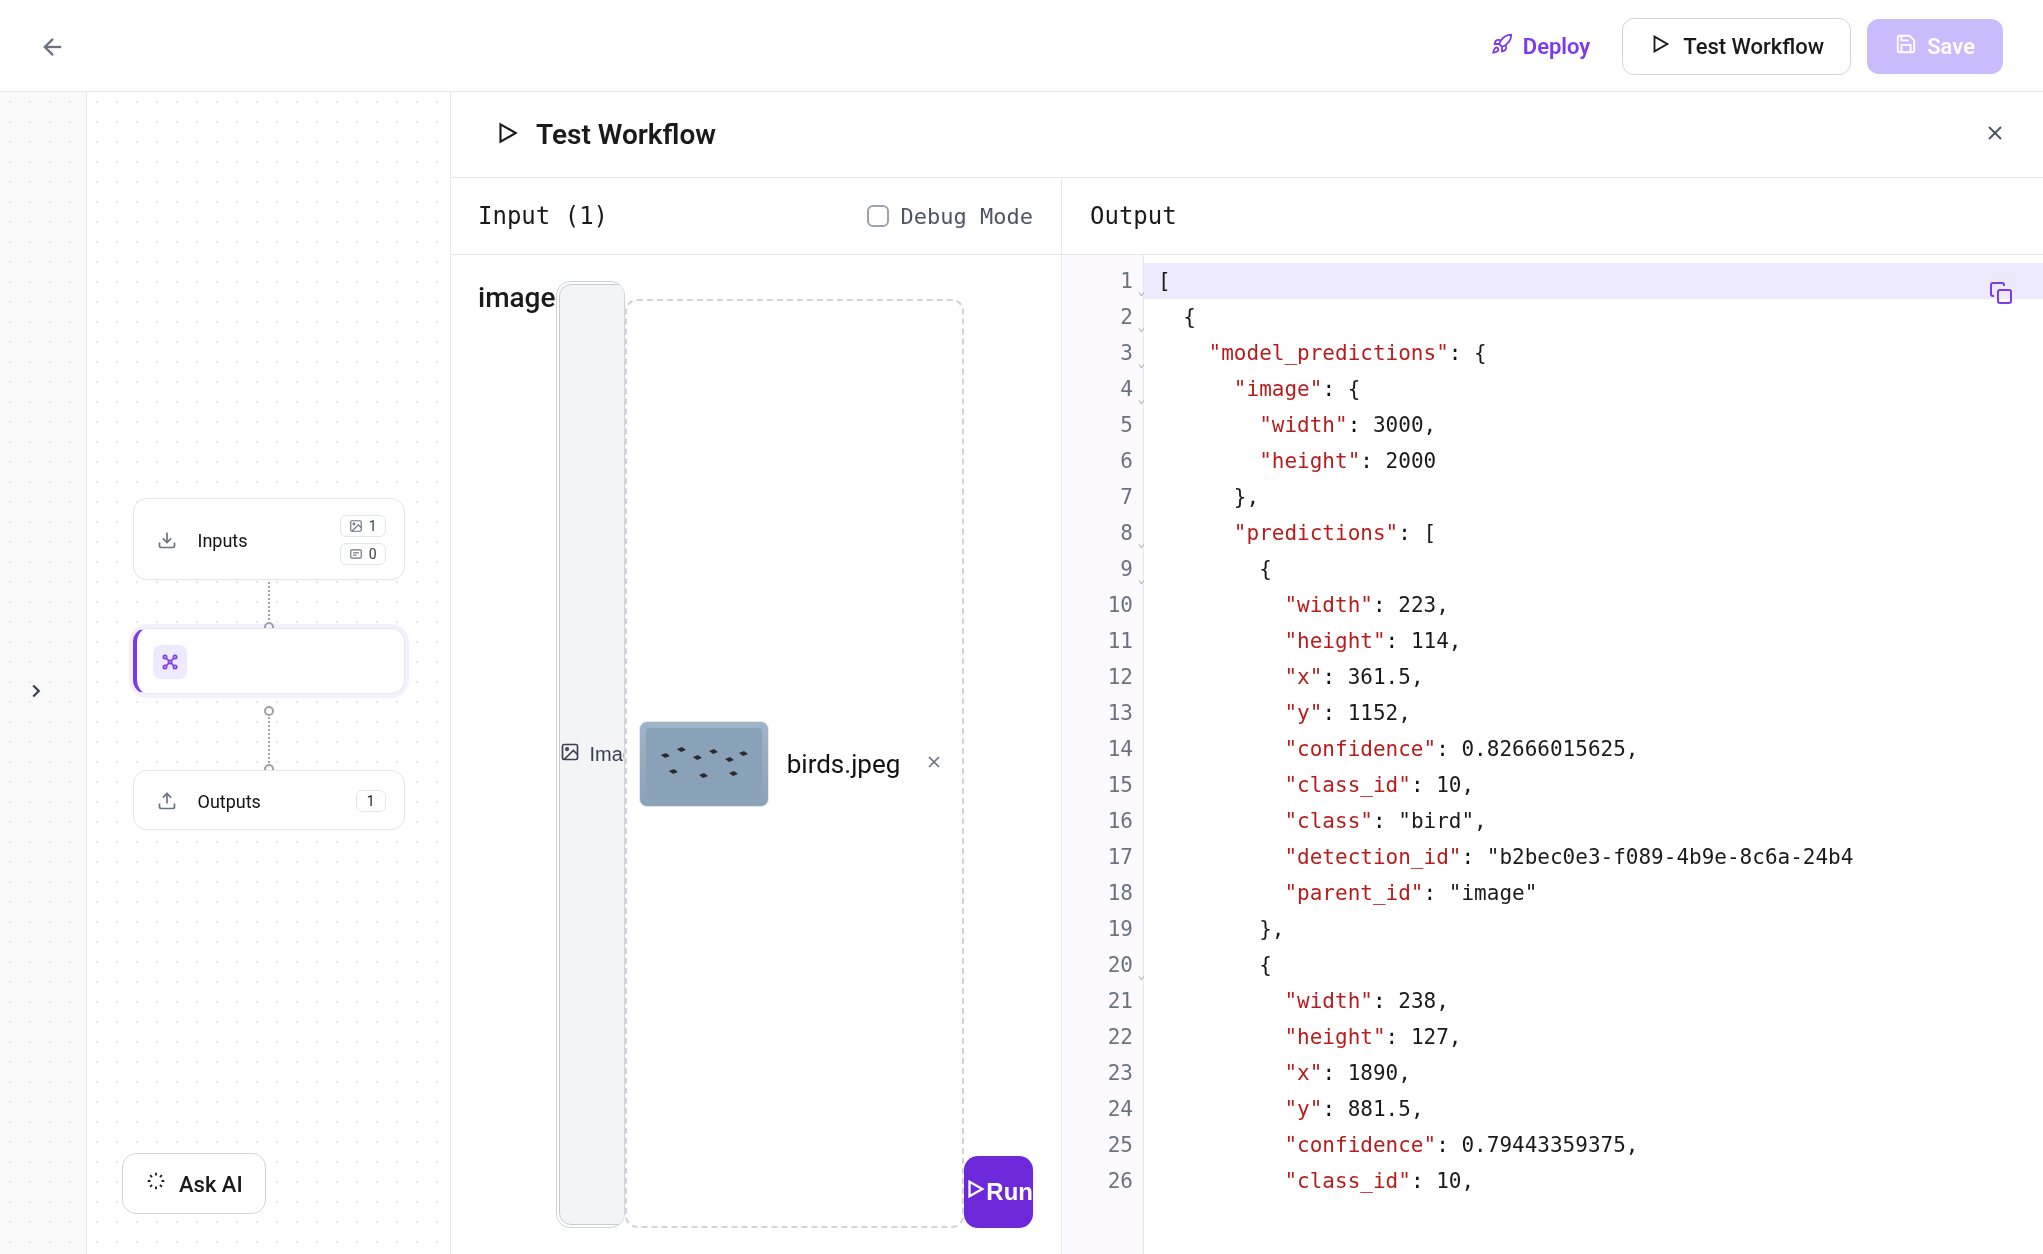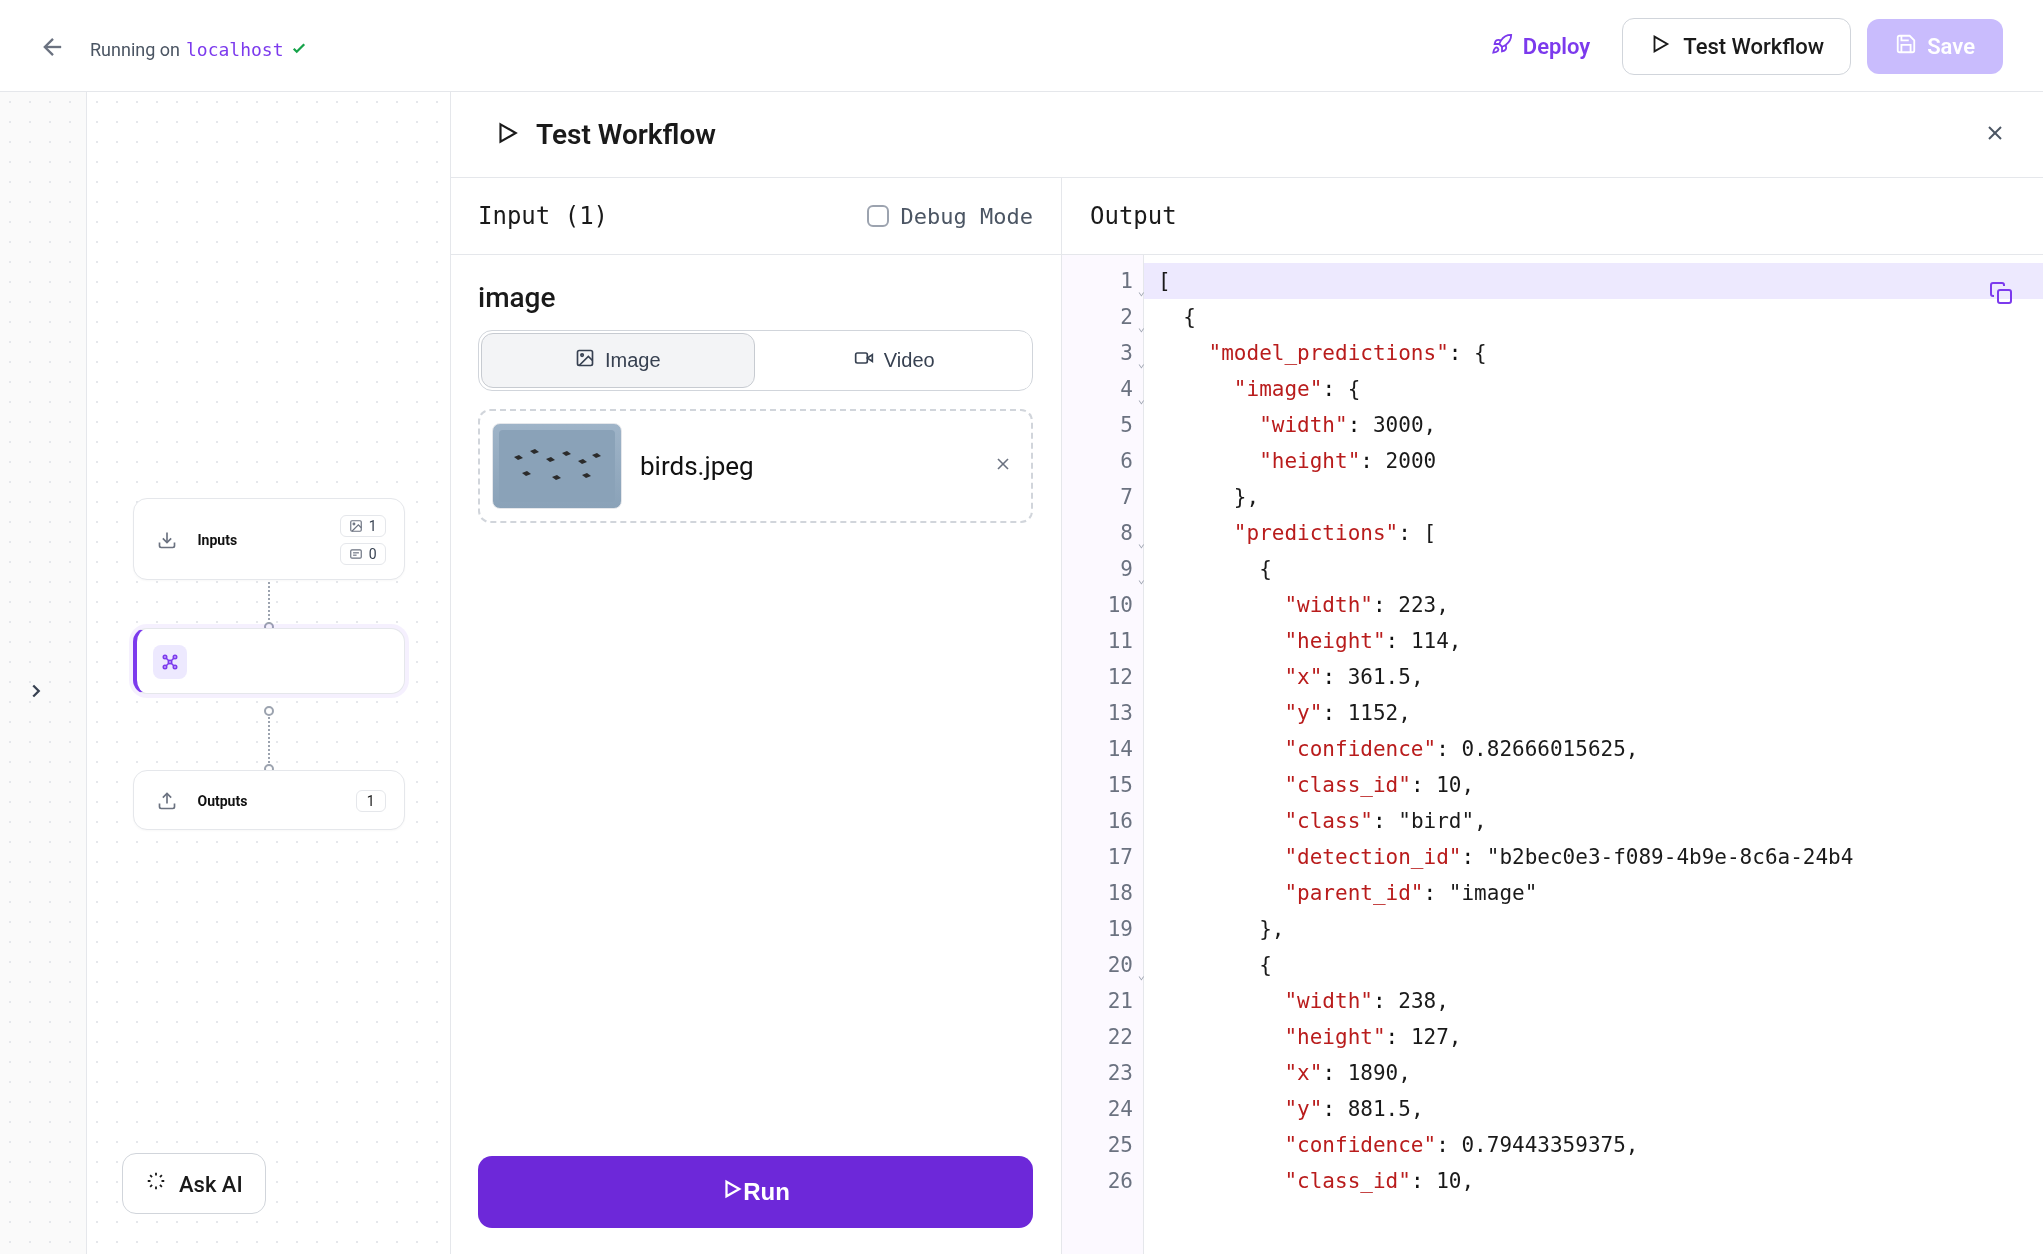--- a/index.html
+++ b/index.html
@@ -62,21 +62,21 @@
   padding:16px 18px 14px 18px; width:272px;
   display:flex; align-items:center; gap:16px;
 }
 .node.top { top:406px; }
 .node.mid {
   top:536px; border-left:4px solid #7c3aed; padding-left:16px;
   box-shadow: 0 0 0 4px rgba(124,58,237,0.08);
 }
 .node.bot { top:678px; height:60px; }
 .node .ic { width:30px; height:30px; display:flex; align-items:center; justify-content:center; }
-.node .label { font-size:14px; color:#111; font-weight:700; }
+.node .label { font-size:18px; color:#111; font-weight:400; }
 .node .sublabel { font-size:13px; color:#6b7280; font-style:italic; margin-top:2px; }
 .badge-col { margin-left:auto; display:flex; flex-direction:column; gap:6px; }
 .badge {
   display:flex; align-items:center; gap:6px; border:1px solid #e5e7eb; border-radius:6px;
   padding:2px 8px; font-size:14px; color:#374151; background:#fff;
 }
 .single-badge { margin-left:auto; border:1px solid #e5e7eb; border-radius:6px; padding:2px 10px; font-size:14px; background:#fff; }
 .connector { position:absolute; left:50%; width:0; border-left:2px dotted #9ca3af; transform:translateX(-50%); }
 .conn1 { top:470px; height:66px; }
 .conn2 { top:618px; height:60px; }
@@ -105,21 +105,21 @@
 .input-pane {
   width:612px; display:flex; flex-direction:column; border-right:1px solid #e5e7eb;
 }
 .input-head {
   display:flex; align-items:center; padding:24px 28px; border-bottom:1px solid #e5e7eb;
   font-family: ui-monospace, SFMono-Regular, Menlo, monospace; font-size:24px;
 }
 .debug-wrap { margin-left:auto; display:flex; align-items:center; gap:12px; font-family: ui-monospace, SFMono-Regular, Menlo, monospace; font-size:22px; color:#4b5563; cursor:pointer;}
 .chk { width:22px; height:22px; border:2px solid #9ca3af; border-radius:6px; background:#fff; }
 
-.input-body { padding:26px 28px; flex:1; display:flex; flex-direction:column; }
+.input-body { padding:26px 28px; flex:1; display:flex; }
 .field-label { font-size:28px; font-weight:500; margin-bottom:16px; }
 .seg {
   display:flex; border:1px solid #d1d5db; border-radius:14px; overflow:hidden; width:100%;
 }
 .seg button {
   flex:1; padding:14px 0; display:flex; align-items:center; justify-content:center; gap:10px;
   background:#fff; border:none; font-size:20px; cursor:pointer; color:#374151;
 }
 .seg button.active { background:#f3f4f6; font-weight:500; border:1px solid #c7cbd1; border-radius:12px; margin:2px; }
 .seg button:not(.active){ margin:2px; }
@@ -180,29 +180,20 @@
 <div class="app">
 
   <div class="header">
     <div class="back-btn">
       <svg width="28" height="28" viewBox="0 0 24 24" fill="none" stroke="currentColor" stroke-width="2">
           <path d="M19 12H5"></path>
           <path d="m12 19-7-7 7-7"></path>
         </svg>
     </div>
     <div class="title-wrap">
-      <div class="subtitle">
-        <span>Running on</span>
-        <span class="host">localhost</span>
-        <span style="color:#16a34a">
-          <svg width="18" height="18" viewBox="0 0 24 24" fill="none" stroke="currentColor" stroke-width="3">
-              <path d="m5 13 4 4L19 7"></path>
-            </svg>
-        </span>
-      </div>
     </div>
     <div class="header-actions">
       <div class="deploy-btn">
         <span>
           <svg width="22" height="22" viewBox="0 0 24 24" fill="none" stroke="currentColor" stroke-width="2">
               <path d="M4.5 16.5c-1.5 1.26-2 5-2 5s3.74-.5 5-2c.71-.84.7-2.13-.09-2.91a2.18 2.18 0 0 0-2.91-.09z"></path>
               <path d="m12 15-3-3a22 22 0 0 1 2-3.95A12.88 12.88 0 0 1 22 2c0 2.72-.78 7.5-6 11a22.35 22.35 0 0 1-4 2z"></path>
               <path d="M9 12H4s.55-3.03 2-4c1.62-1.08 5 0 5 0"></path>
               <path d="M12 15v5s3.03-.55 4-2c1.08-1.62 0-5 0-5"></path>
             </svg>

